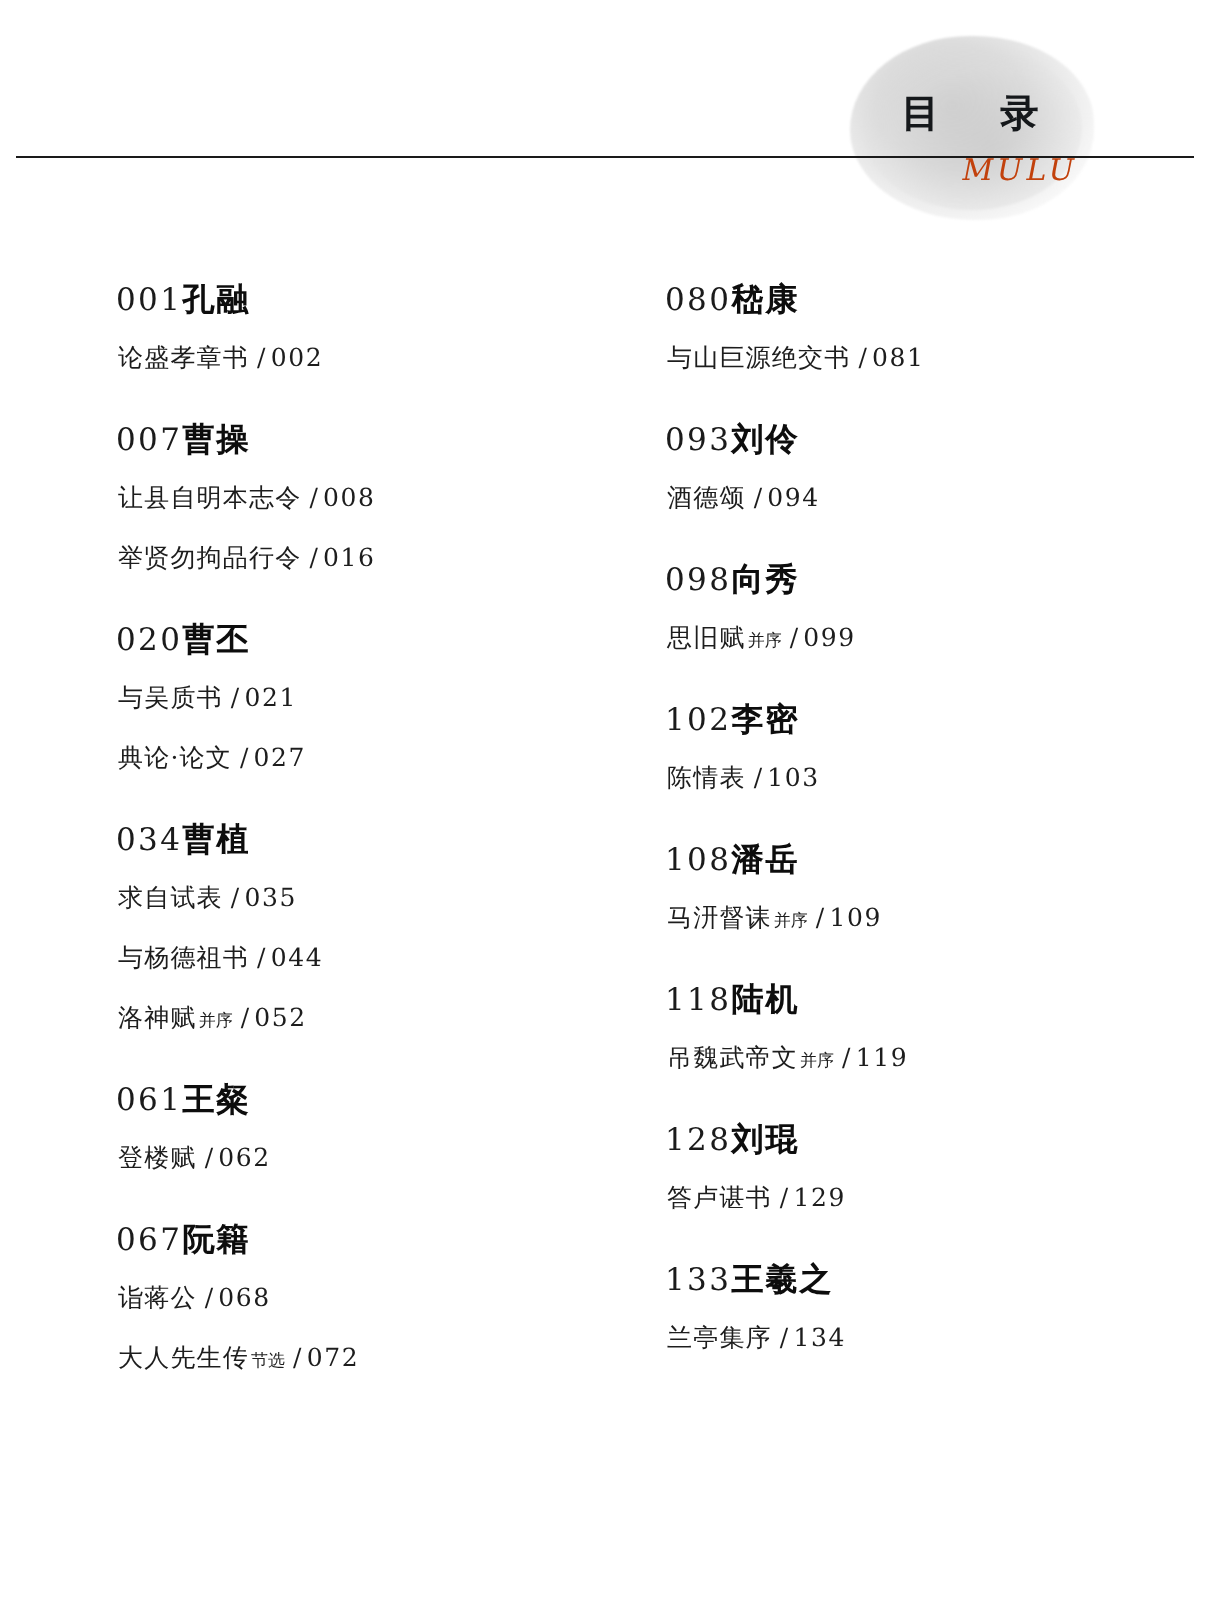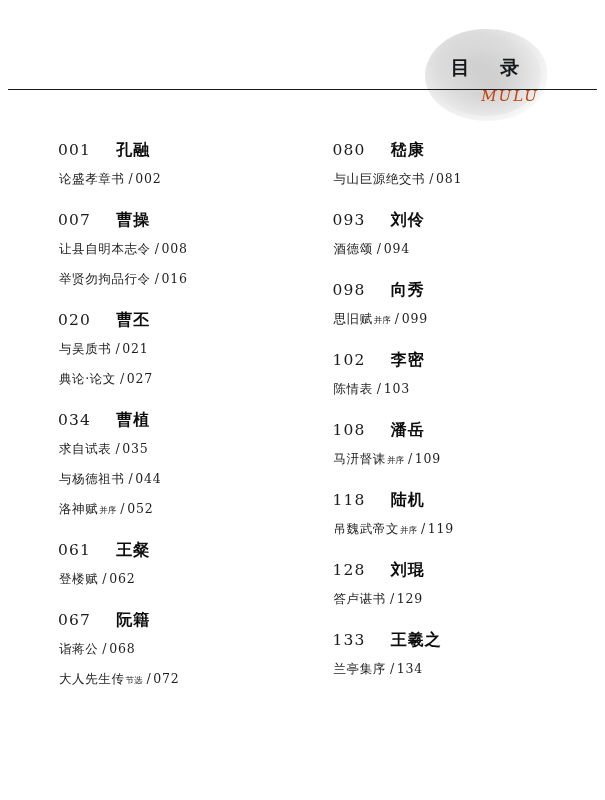--- a/index.html
+++ b/index.html
@@ -18,21 +18,21 @@
   .page {
     position: relative;
     width: 605px;
     height: 800px;
     box-sizing: border-box;
   }
 
   
   .header {
     position: absolute;
-    top: 11px;
+    top: 0;
     left: 0;
     right: 0;
     height: 120px;
   }
   .header-rule {
     position: absolute;
     top: 78px;
     left: 8px;
     right: 8px;
     height: 1px;
@@ -101,21 +101,20 @@
   .col-left { padding-left: 58px; padding-right: 12px; }
   .col-right { padding-left: 30px; }
 
   .entry { margin-bottom: 4px; }
 
   .author-line {
     display: flex;
     align-items: baseline;
     margin-top: 22px;
     margin-bottom: 10px;
-    gap: 25px;
   }
   .entry:first-child .author-line { margin-top: 0; }
 
   .page-num {
     font-family: "DejaVu Serif", "Liberation Serif", serif;
     font-size: 15.5px;
     letter-spacing: 1.2px;
     color: #1b1b1b;
   }
   .author-name {

